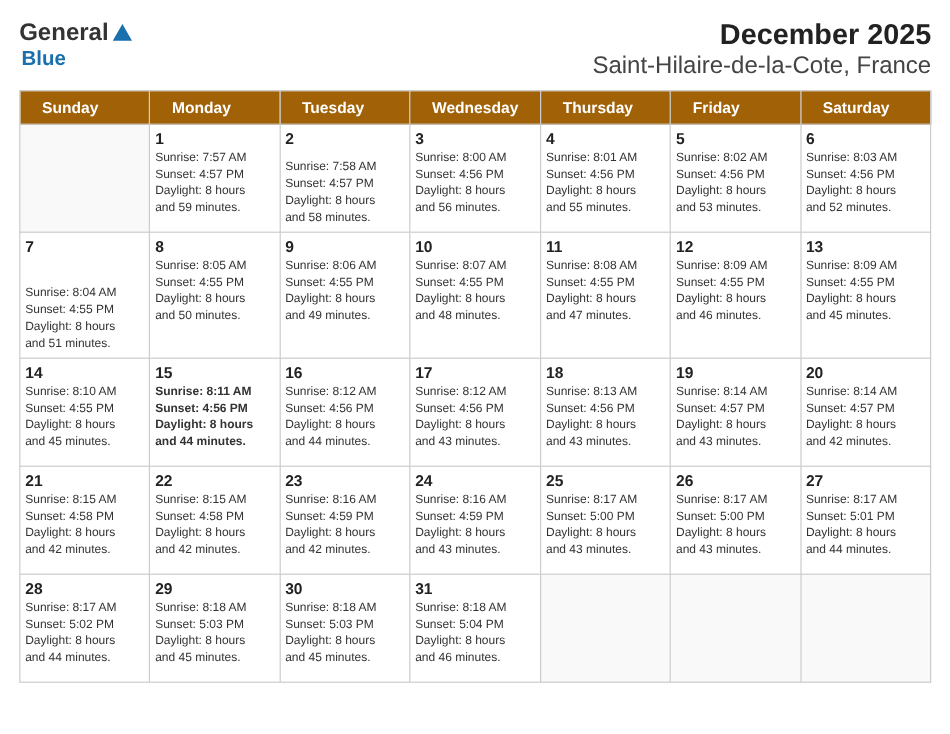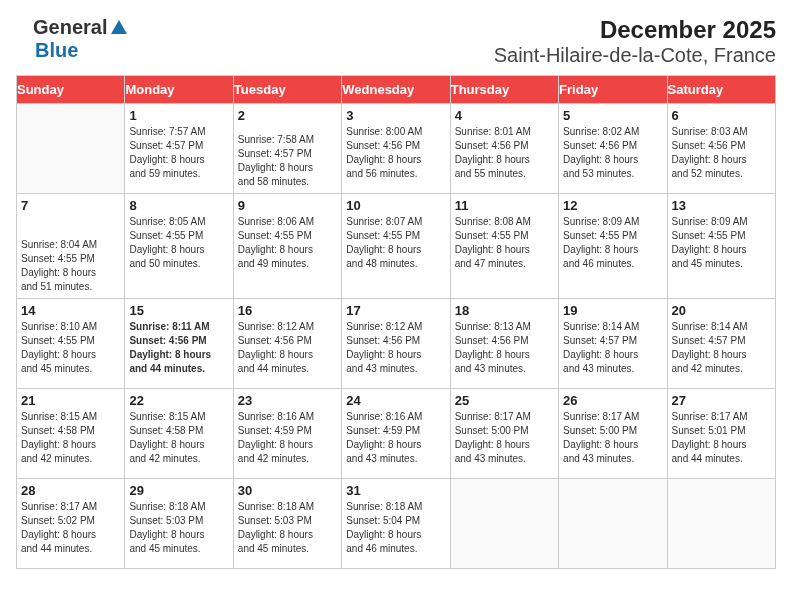--- a/index.html
+++ b/index.html
@@ -13,21 +13,20 @@
     .header {
       display: flex;
       justify-content: space-between;
       align-items: flex-start;
       margin-bottom: 8px;
     }
     .logo {
       display: flex;
       flex-direction: column;
       align-items: flex-start;
-      margin-left: 17px;
     }
     .logo-line {
       display: flex;
       align-items: center;
     }
     .title-block {
       text-align: right;
     }
     .month-title {
       font-size: 24px;
@@ -37,23 +36,23 @@
     .location-title {
       font-size: 20px;
       color: #444;
     }
     .calendar-table {
       width: 100%;
       border-collapse: collapse;
       font-size: 11px;
     }
     .calendar-table th {
-      background-color: #ef4444;
+      background-color: #a16207;
       color: #fff;
-      padding: 6px 0;
+      padding: 6px 18px;
       text-align: left;
       font-size: 13px;
       border: 1px solid #ccc;
     }
     .calendar-table td {
       border: 1px solid #ccc;
       vertical-align: top;
       padding: 4px;
       min-height: 80px;
       width: calc(100% / 7);
@@ -82,21 +81,21 @@
 
 <div class="header">
   <div class="logo">
     <div class="logo-line">
       <span style="font-size:20px;font-weight:bold;color:#333;">General</span>
       <svg width="20" height="20" viewBox="0 0 20 20" style="margin-left:2px;">
         <polygon points="10,2 18,16 2,16" fill="#1a6fad"></polygon>
       </svg>
     </div>
     <div>
-      <span style="font-size:20px;font-weight:bold;color:#1a6fad;margin-left:2px;">Blue</span>
+      <span style="font-size:17px;font-weight:bold;color:#1a6fad;margin-left:2px;">Blue</span>
     </div>
   </div>
   <div class="title-block">
     <div class="month-title">December 2025</div>
     <div class="location-title">Saint-Hilaire-de-la-Cote, France</div>
   </div>
 </div>
 
 <table class="calendar-table">
   <thead>

